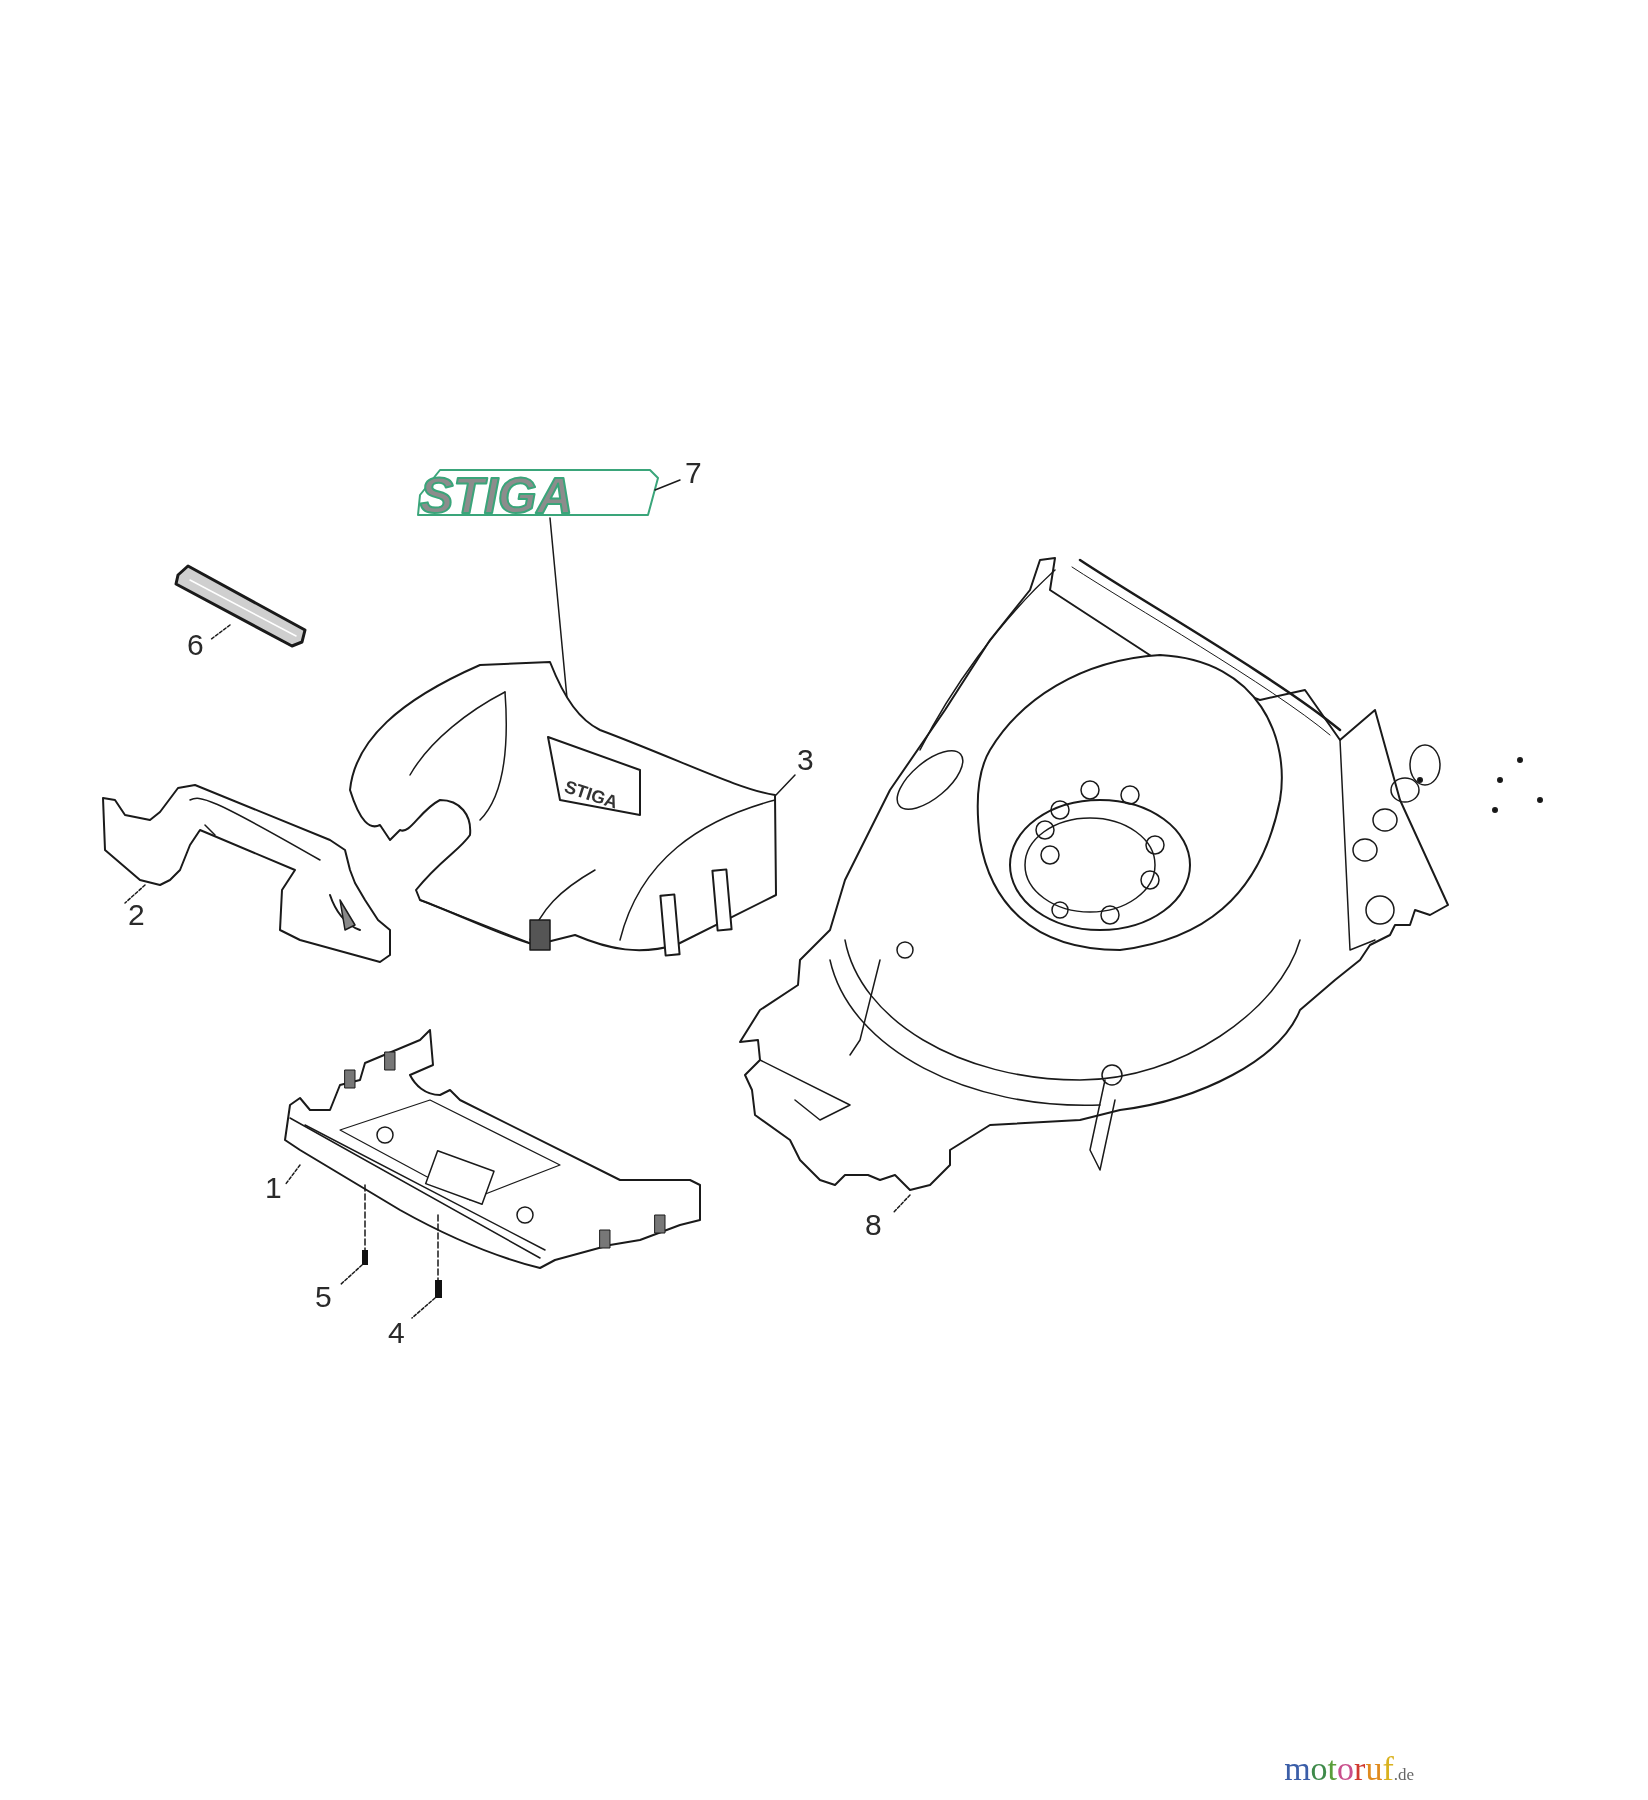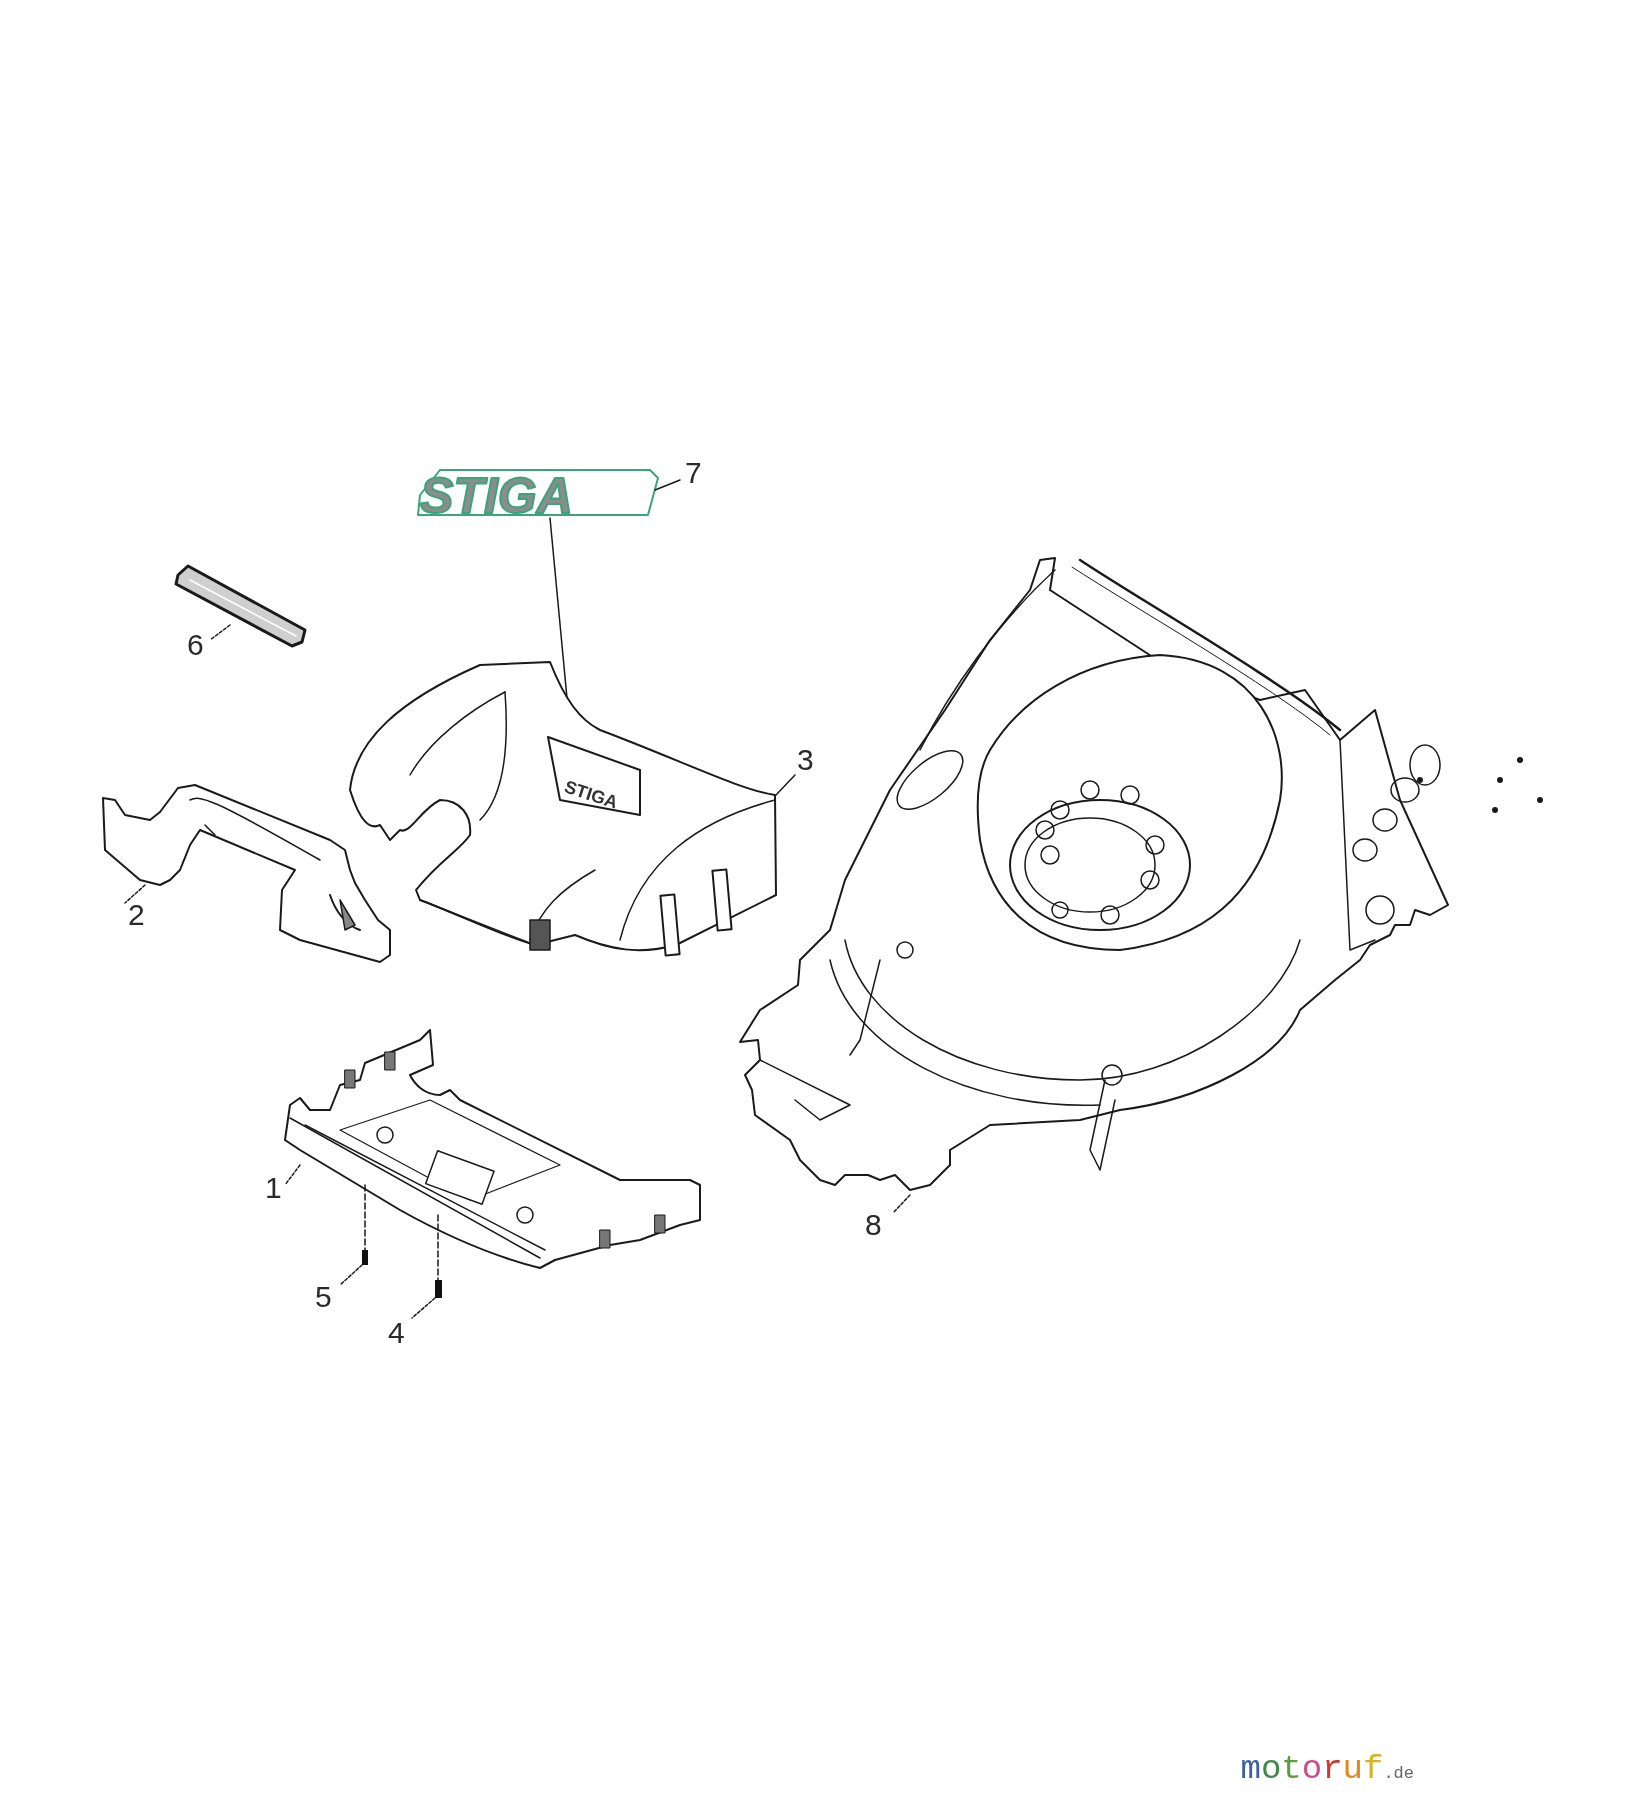--- a/index.html
+++ b/index.html
@@ -1,19 +1,19 @@
 <!DOCTYPE html>
 <html><head>
 <meta charset="utf-8">
 <style>
   html, body { margin: 0; padding: 0; background: #ffffff; }
   body { width: 1648px; height: 1800px; position: relative; overflow: hidden; font-family: "Liberation Sans", sans-serif; }
   #stage { position: absolute; left: 0; top: 0; width: 1428px; height: 1800px; border-radius: 23px; }
   .label { position: absolute; font-family: "Liberation Sans", sans-serif; font-size: 30px; color: #2a2a2a; line-height: 1; }
-  .watermark { position: absolute; right: 14px; bottom: 12px; font-family: Liberation Mono, monospace; font-size: 34px; letter-spacing: 0px; }
+  .watermark { position: absolute; right: 14px; bottom: 12px; font-family: Liberation Serif, serif; font-size: 34px; letter-spacing: 0px; }
   .watermark .tld { font-size: 17px; color: #666; }
   svg { position: absolute; left: 0; top: 0; }
 </style>
 </head>
 <body>
 
 <div id="stage">
 
 <svg width="1648" height="1800" viewBox="0 0 1648 1800" fill="none" stroke="#1a1a1a" stroke-width="2" stroke-linejoin="round" stroke-linecap="round">
 

